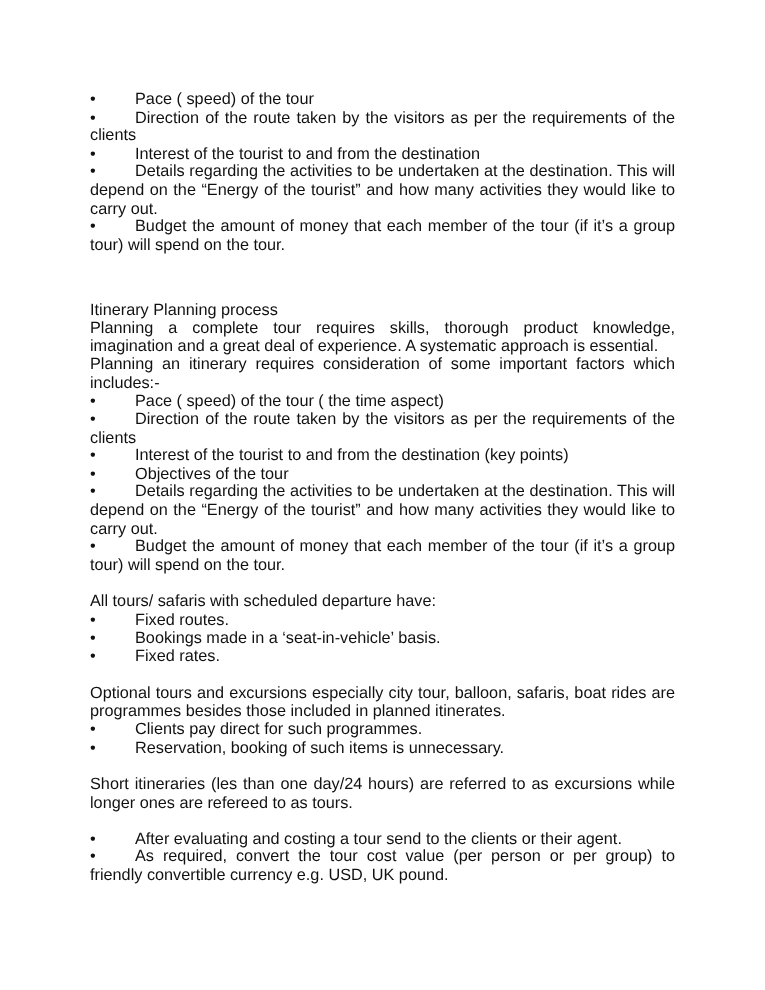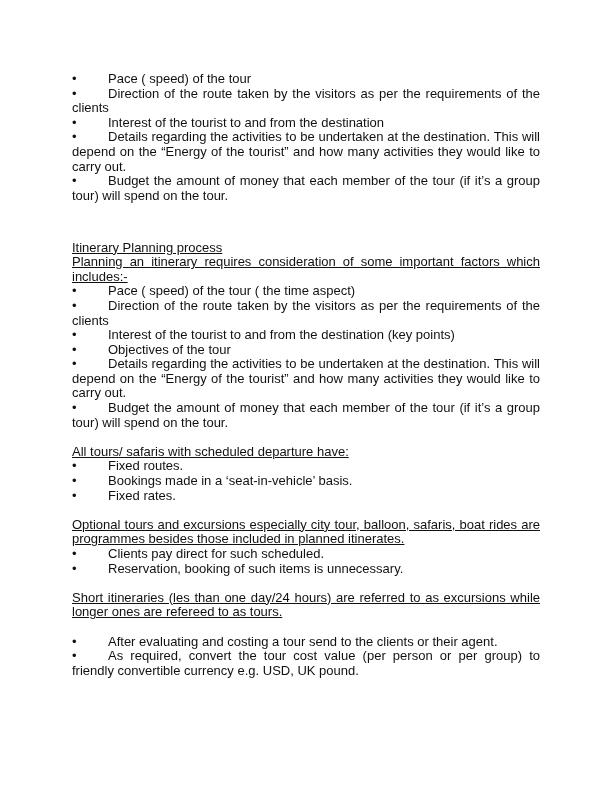--- a/index.html
+++ b/index.html
@@ -7,21 +7,21 @@
     .page {
       position: absolute;
       left: 72px;
       top: 72px;
       width: 468px;
       font-family: "Liberation Sans", sans-serif;
       font-size: 13px;
       line-height: 14.6px;
       color: #111111;
     }
-    .p { margin: 0; text-align: justify; text-decoration: underline; }
+    .p { margin: 0; text-align: justify; }
     .blank { height: 14.6px; }
     .blank2 { height: 29.2px; }
     .li {
       margin: 0;
       text-align: justify;
       text-indent: 0;
       position: relative;
     }
     .li .bullet {
       display: inline-block;
@@ -38,20 +38,21 @@
     <p class="li"><span class="bullet">•</span><span>Direction of the route taken by the visitors as per the requirements of the clients</span></p>
     <p class="li"><span class="bullet">•</span><span>Interest of the tourist to and from the destination</span></p>
     <p class="li"><span class="bullet">•</span><span>Details regarding the activities to be undertaken at the destination. This will depend on the “Energy of the tourist” and how many activities they would like to carry out.</span></p>
     <p class="li"><span class="bullet">•</span><span>Budget the amount of money that each member of the tour (if it’s a group tour) will spend on the tour.</span></p>
   </div>
 
   <div class="blank2"></div>
   <div class="blank" style="height:8px"></div>
 
   <p class="p">Itinerary Planning process</p>
+  <p class="p">Planning a complete tour requires skills, thorough product knowledge, imagination and a great deal of experience. A systematic approach is essential.</p>
   <p class="p">Planning an itinerary requires consideration of some important factors which includes:-</p>
   <div>
     <p class="li"><span class="bullet">•</span><span>Pace ( speed) of the tour ( the time aspect)</span></p>
     <p class="li"><span class="bullet">•</span><span>Direction of the route taken by the visitors as per the requirements of the clients</span></p>
     <p class="li"><span class="bullet">•</span><span>Interest of the tourist to and from the destination (key points)</span></p>
     <p class="li"><span class="bullet">•</span><span>Objectives of the tour</span></p>
     <p class="li"><span class="bullet">•</span><span>Details regarding the activities to be undertaken at the destination. This will depend on the “Energy of the tourist” and how many activities they would like to carry out.</span></p>
     <p class="li"><span class="bullet">•</span><span>Budget the amount of money that each member of the tour (if it’s a group tour) will spend on the tour.</span></p>
   </div>
 
@@ -61,21 +62,21 @@
   <div>
     <p class="li"><span class="bullet">•</span><span>Fixed routes.</span></p>
     <p class="li"><span class="bullet">•</span><span>Bookings made in a ‘seat-in-vehicle’ basis.</span></p>
     <p class="li"><span class="bullet">•</span><span>Fixed rates.</span></p>
   </div>
 
   <div class="blank"></div>
 
   <p class="p">Optional tours and excursions especially city tour, balloon, safaris, boat rides are programmes besides those included in planned itinerates.</p>
   <div>
-    <p class="li"><span class="bullet">•</span><span>Clients pay direct for such scheduled.</span></p>
+    <p class="li"><span class="bullet">•</span><span>Clients pay direct for such programmes.</span></p>
     <p class="li"><span class="bullet">•</span><span>Reservation, booking of such items is unnecessary.</span></p>
   </div>
 
   <div class="blank"></div>
 
   <p class="p">Short itineraries (les than one day/24 hours) are referred to as excursions while longer ones are refereed to as tours.</p>
 
   <div class="blank"></div>
 
   <div>

